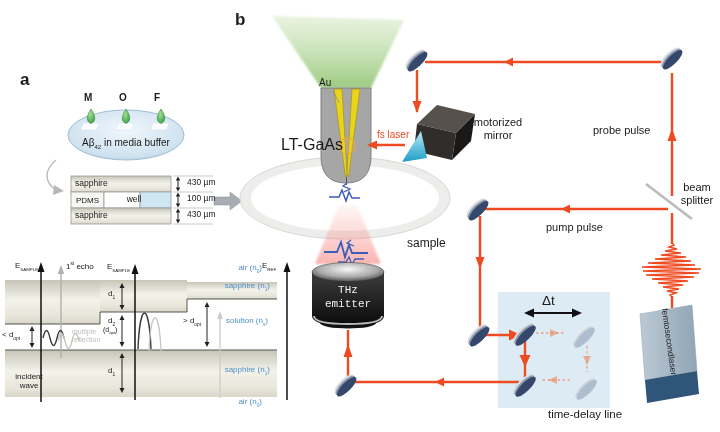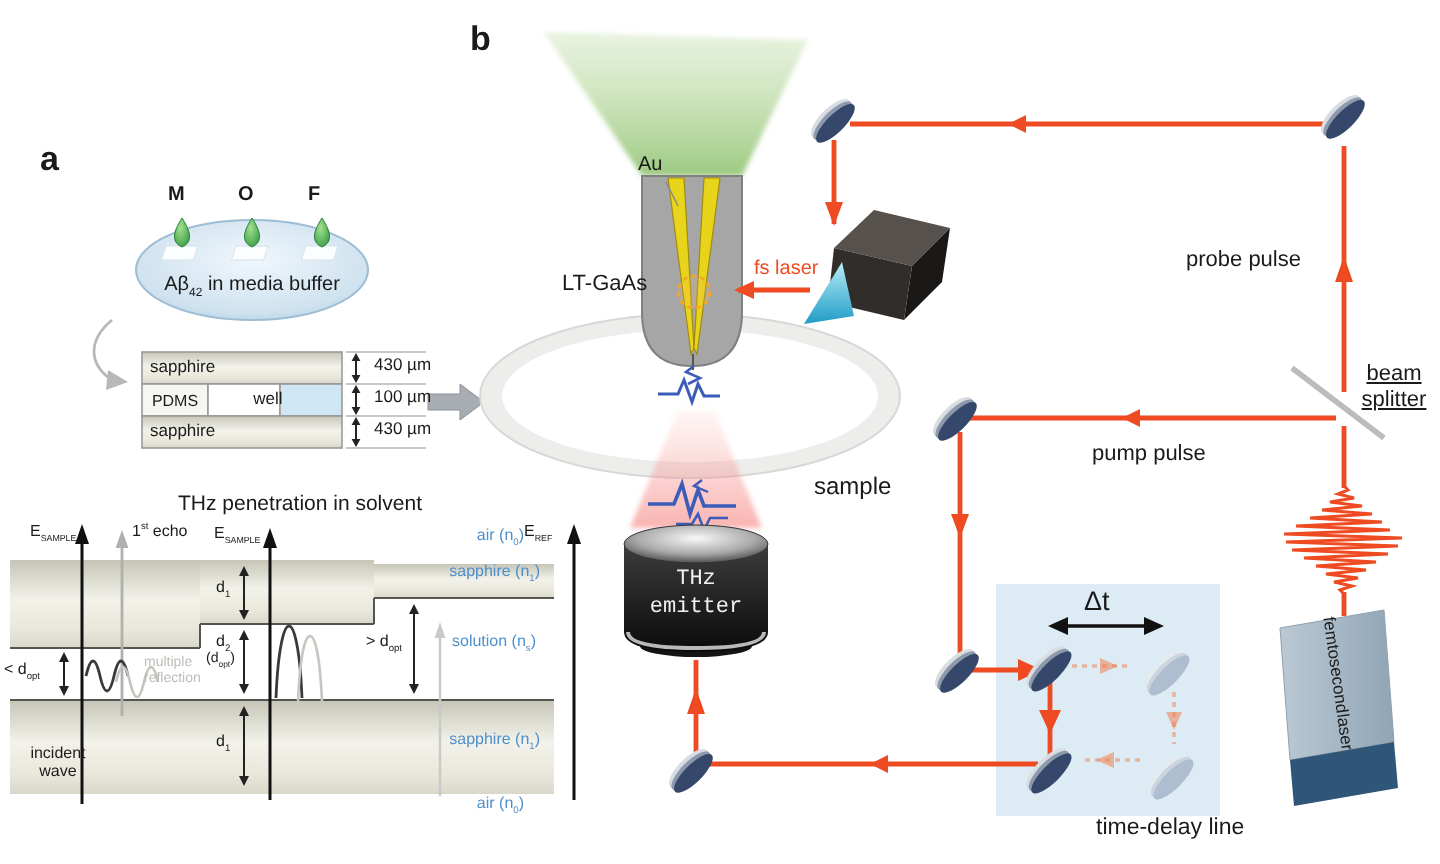--- a/index.html
+++ b/index.html
@@ -340,21 +340,20 @@
 <div class="lbl s10 center" style="left:70px;top:137px;width:112px;"><span>Aβ</span><sub>42</sub><span> in media buffer</span></div>
 
 <div class="lbl s85" style="left:75px;top:179px;">sapphire</div>
 <div class="lbl s8 center" style="left:71px;top:196px;width:33px;">PDMS</div>
 <div class="lbl s85 center" style="left:116px;top:195px;width:36px;">well</div>
 <div class="lbl s85" style="left:75px;top:211px;">sapphire</div>
 <div class="lbl s85" style="left:187px;top:178px;">430 µm</div>
 <div class="lbl s85" style="left:187px;top:194px;text-align:right;">100 µm</div>
 <div class="lbl s85" style="left:187px;top:210px;">430 µm</div>
 
-<div class="lbl s10 center" style="left:55px;top:246px;width:190px;font-size:10.5px;">THz penetration in solvent</div>
 <div class="lbl s8" style="left:15px;top:261px;"><span>E</span><sub style="font-size:55%;">SAMPLE</sub></div>
 <div class="lbl s8" style="left:66px;top:261px;"><span>1</span><sup>st</sup><span> echo</span></div>
 <div class="lbl s8" style="left:107px;top:262px;"><span>E</span><sub style="font-size:55%;">SAMPLE</sub></div>
 <div class="lbl s8" style="left:262px;top:261px;"><span>E</span><sub style="font-size:55%;">REF</sub></div>
 <div class="lbl s8" style="left:2px;top:330px;"><span>&lt; d</span><sub>opt</sub></div>
 <div class="lbl s8" style="left:108px;top:289px;"><span>d</span><sub>1</sub></div>
 <div class="lbl s8" style="left:108px;top:316px;"><span>d</span><sub>2</sub></div>
 <div class="lbl s7" style="left:103px;top:326px;"><span>(d</span><sub>opt</sub><span>)</span></div>
 <div class="lbl s8" style="left:108px;top:366px;"><span>d</span><sub>1</sub></div>
 <div class="lbl s8" style="left:183px;top:316px;"><span>&gt; d</span><sub>opt</sub></div>
@@ -367,24 +366,28 @@
       <div>wave</div>
     </div>
 <div class="lbl s8 blue right" style="left:206px;top:263px;width:56px;"><span>air (n</span><sub>0</sub><span>)</span></div>
 <div class="lbl s8 blue right" style="left:214px;top:281px;width:56px;"><span>sapphire (n</span><sub>1</sub><span>)</span></div>
 <div class="lbl s8 blue right" style="left:212px;top:316px;width:56px;"><span>solution (n</span><sub>s</sub><span>)</span></div>
 <div class="lbl s8 blue right" style="left:214px;top:365px;width:56px;"><span>sapphire (n</span><sub>1</sub><span>)</span></div>
 <div class="lbl s8 blue right" style="left:206px;top:397px;width:56px;"><span>air (n</span><sub>0</sub><span>)</span></div>
 
 <div class="lbl panel-letter" style="left:235px;top:10px;">b</div>
 <div class="lbl s10" style="left:319px;top:77px;">Au</div>
-<div class="lbl" style="left:281px;top:136px;font-size:11px;">LT-GaAs</div>
+<div class="lbl" style="left:281px;top:136px;font-size:16px;">LT-GaAs</div>
 <div class="lbl s10 red" style="left:377px;top:129px;">fs laser</div>
+<div class="lbl s11 center wrap" style="left:466px;top:116px;width:64px;">
+      <div>motorized</div>
+      <div>mirror</div>
+    </div>
 <div class="lbl s11" style="left:593px;top:124px;">probe pulse</div>
-<div class="lbl s11 center wrap" style="left:676px;top:181px;width:42px;text-decoration:underline;">
+<div class="lbl s11 center wrap" style="left:676px;top:181px;width:42px;">
       <div>beam</div>
       <div>splitter</div>
     </div>
 <div class="lbl s11" style="left:546px;top:221px;">pump pulse</div>
 <div class="lbl s12" style="left:407px;top:237px;">sample</div>
 <div class="lbl s11 center wrap emitter-txt" style="left:318px;top:283px;width:60px;line-height:1.3;">
       <div>THz</div>
       <div>emitter</div>
     </div>
 <div class="lbl" style="left:542px;top:293px;font-size:13.5px;">Δt</div>

